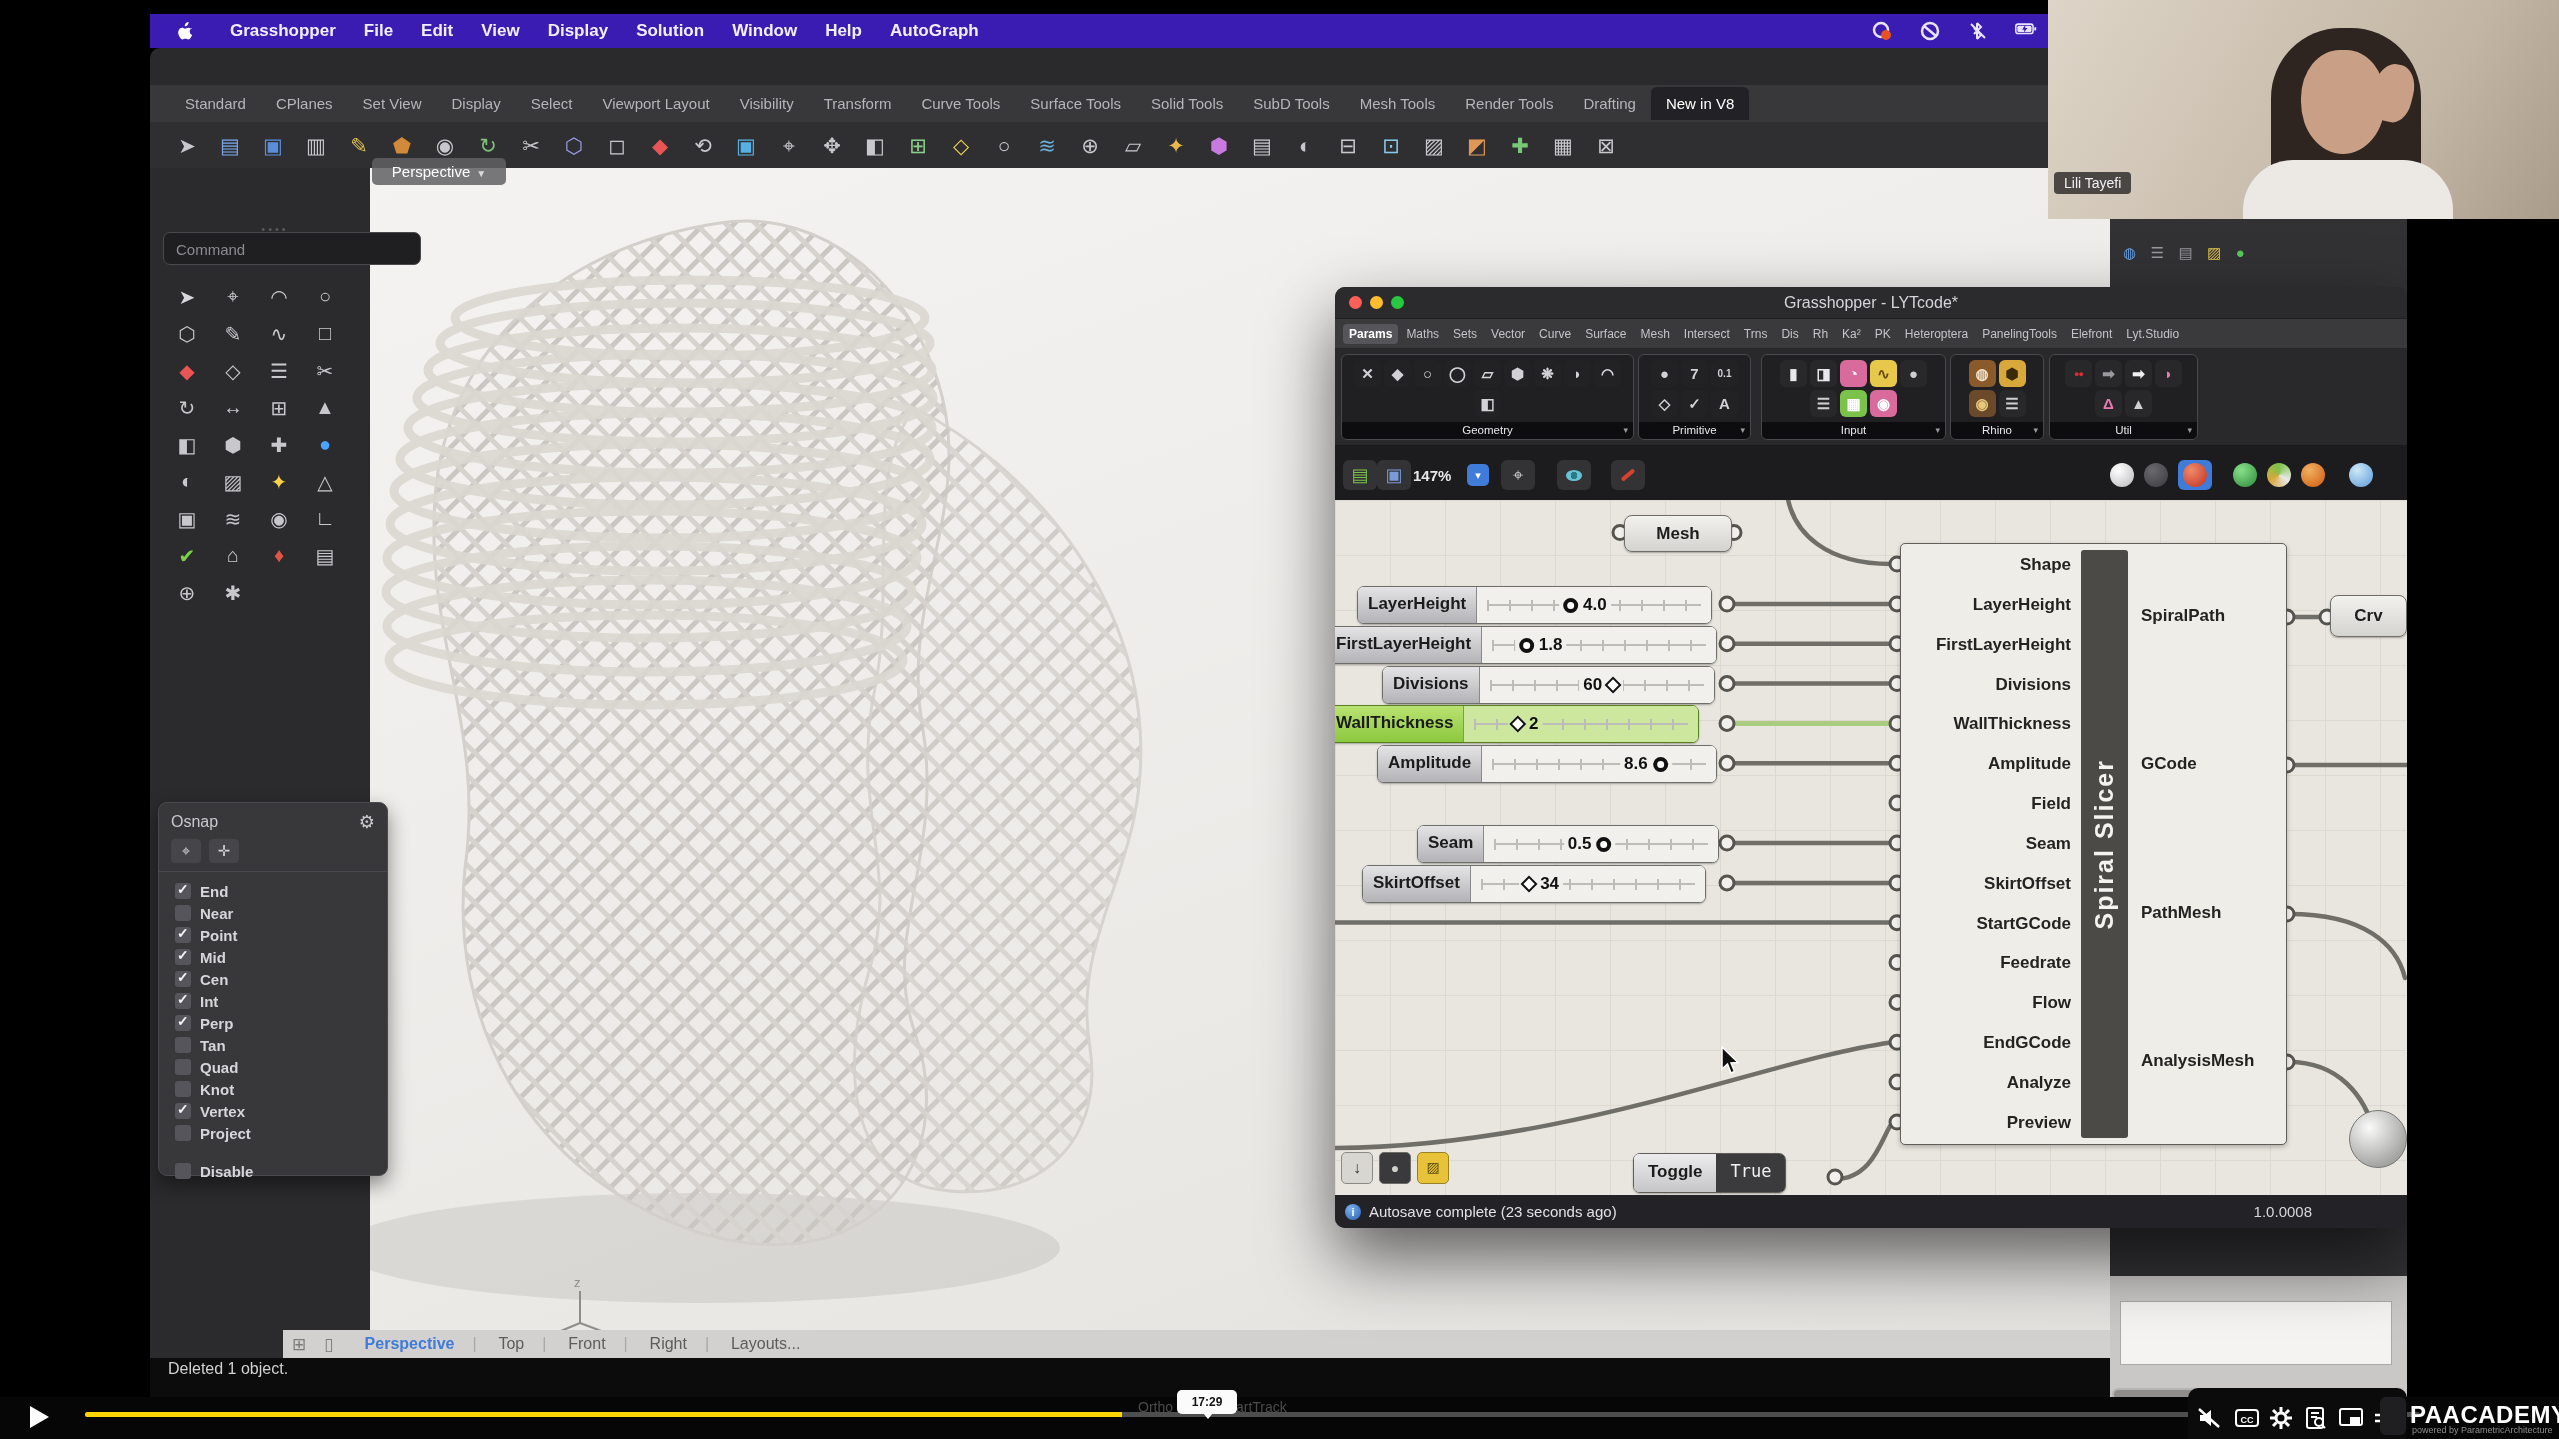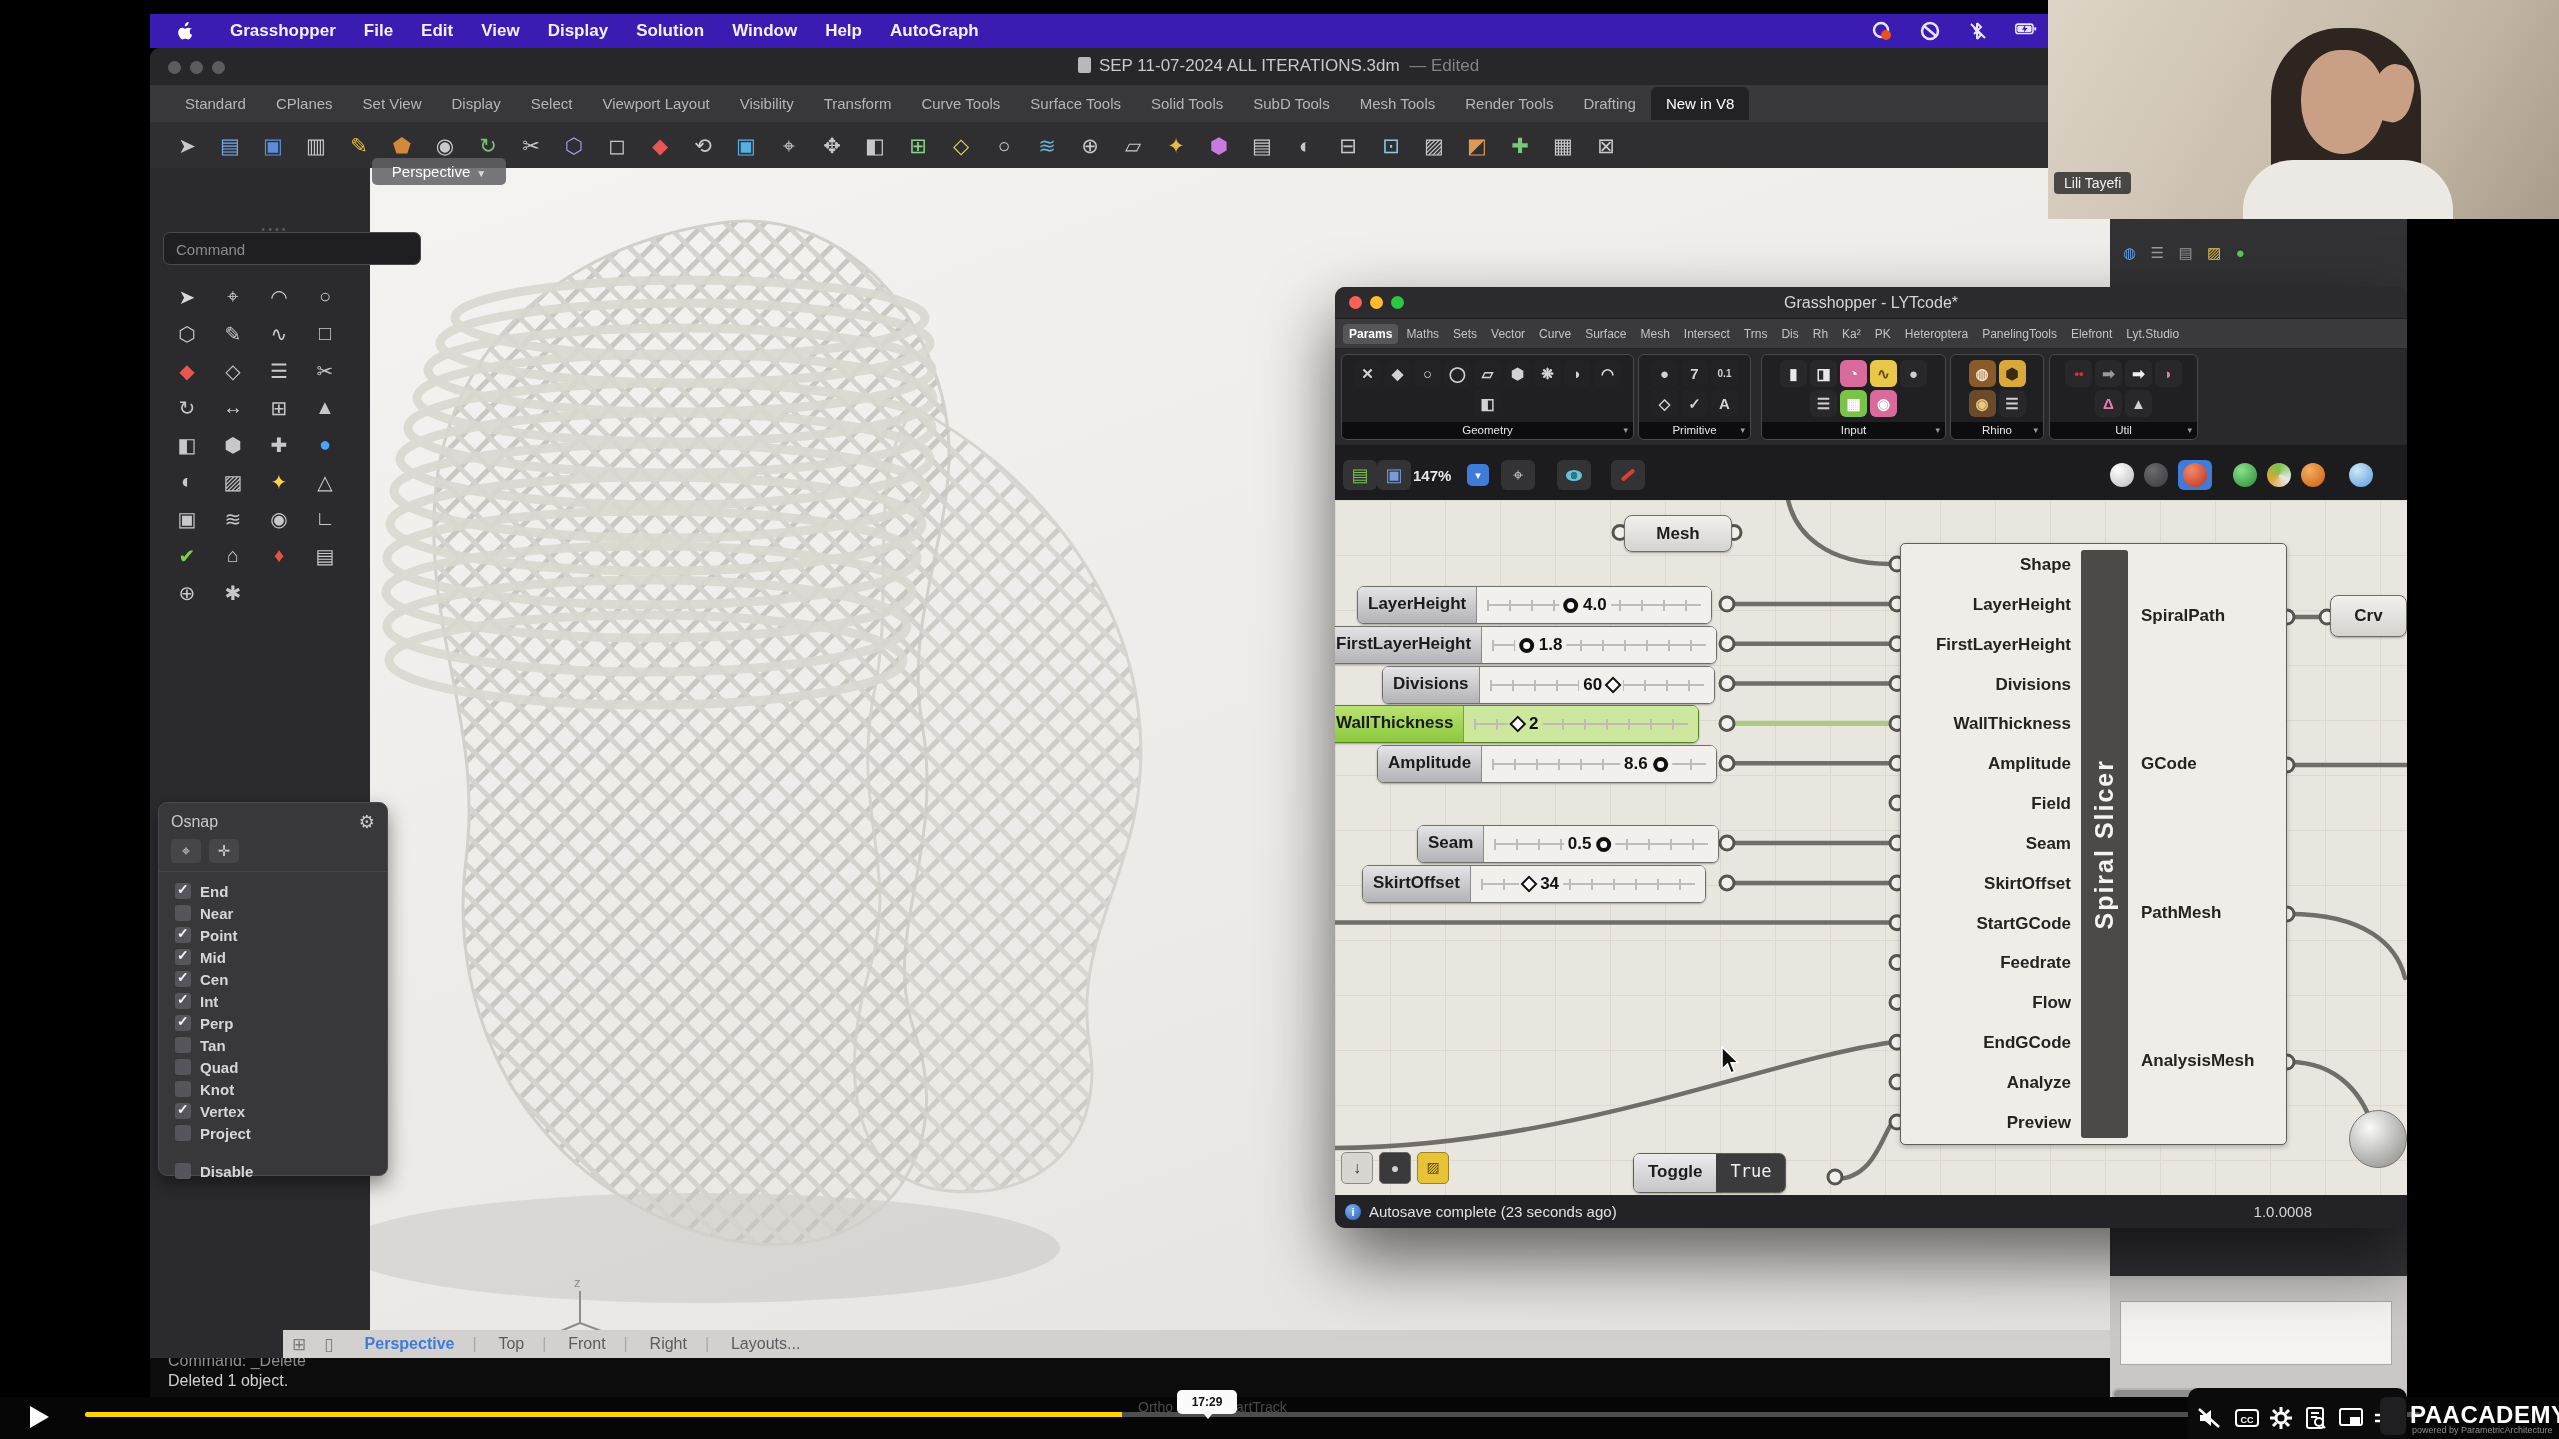--- a/index.html
+++ b/index.html
@@ -188,27 +188,20 @@
         <svg viewBox="0 0 28 20">
             <rect x="1" y="4" width="22" height="12" rx="3" fill="none" stroke="#e8e4ff" stroke-width="2"></rect>
             <rect x="24.5" y="8" width="2.5" height="4" fill="#e8e4ff"></rect>
             <rect x="3" y="6" width="18" height="8" rx="2" fill="#e8e4ff"></rect>
             <path d="M13 5 L9 11 h3 L11 15 L16 9 h-3 Z" fill="#3a1cb3"></path>
           </svg></span>
     </div>
   </div>
 
   <div class="ab" id="rhino">
-    <div class="ab" id="rh-title" style="width:100%">
-      <span class="ab" style="left:18px;top:12px"><i class="tl-dot"></i><i class="tl-dot"></i><i class="tl-dot"></i></span>
-      <div class="ab" id="rh-title-text">
-        <span class="doc"></span><span>SEP 11-07-2024 ALL ITERATIONS.3dm</span>
-        <span class="edited">&nbsp;</span><span class="edited">—  Edited</span>
-      </div>
-    </div>
     <div class="ab" id="rh-tabs">
 
     <span class="rtab" data-active="false">Standard</span>
         <span class="rtab" data-active="false">CPlanes</span>
         <span class="rtab" data-active="false">Set View</span>
         <span class="rtab" data-active="false">Display</span>
         <span class="rtab" data-active="false">Select</span>
         <span class="rtab" data-active="false">Viewport Layout</span>
         <span class="rtab" data-active="false">Visibility</span>
         <span class="rtab" data-active="false">Transform</span>
@@ -443,21 +436,20 @@
 
       <span class="vtab" data-active="true">Perspective</span>
           <span class="vtab" data-active="false">Top</span>
           <span class="vtab" data-active="false">Front</span>
           <span class="vtab" data-active="false">Right</span>
           <span class="vtab" data-active="false">Layouts...</span>
         </span>
     </div>
 
     <div class="ab" id="console">
-      <div class="c1">Command: _Delete</div>
       <div class="c2">Deleted 1 object.</div>
     </div>
   </div>
 
   <div class="ab" id="gh">
     <div id="gh-title">
       <div id="gh-lights">
         <i style="background:#ff5f57"></i>
           <i style="background:#febc2e"></i>
           <i style="background:#28c840"></i>

